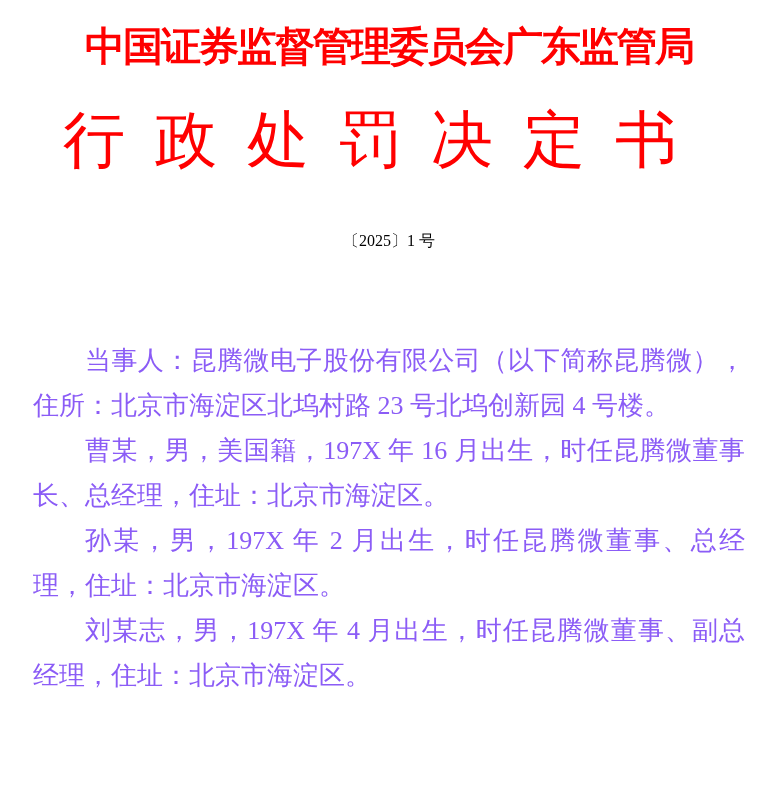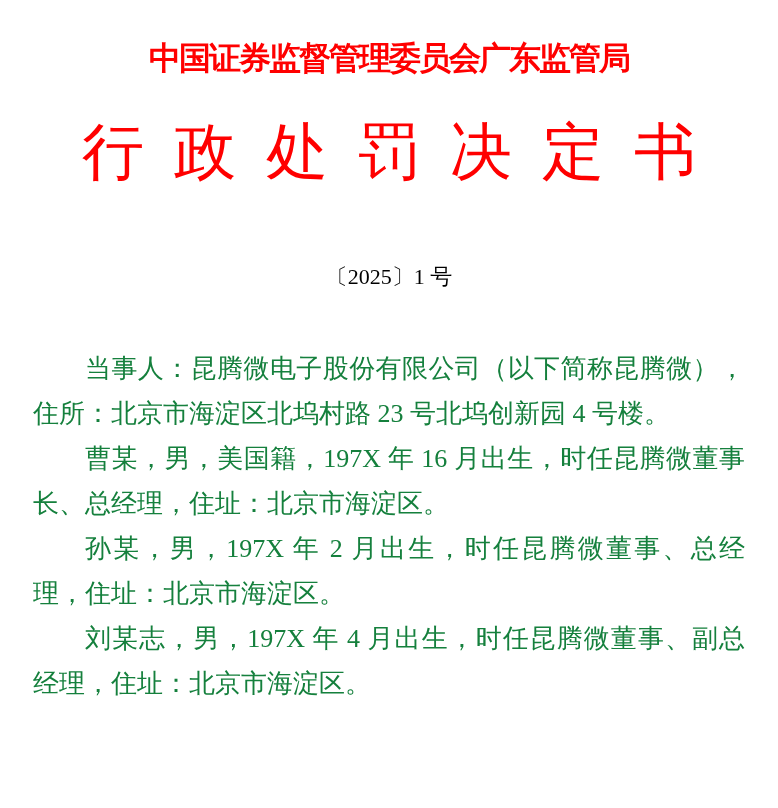--- a/index.html
+++ b/index.html
@@ -17,58 +17,58 @@
   }
 
   .page {
     width: 778px;
     height: 808px;
     padding: 0 33px;
     background: #ffffff;
   }
 
   .agency-header {
-    margin-top: 34px;
+    margin-top: 22px;
     text-align: center;
     color: #ff0000;
     font-family: "Liberation Sans", sans-serif;
     font-weight: bold;
-    font-size: 32px;
+    font-size: 40px;
     line-height: 48px;
     letter-spacing: -2px;
     white-space: nowrap;
   }
 
   .doc-title {
     margin-top: 34px;
-    text-align: center;
+    text-align: left;
     color: #ff0000;
     font-family: "Liberation Serif", serif;
     font-weight: normal;
     font-size: 62px;
     line-height: 72px;
     letter-spacing: 30px;
     padding-left: 30px; 
     white-space: nowrap;
   }
 
   .doc-number {
-    margin-top: 76px;
+    margin-top: 52px;
     text-align: center;
-    font-size: 22px;
+    font-size: 16px;
     line-height: 26px;
     color: #000000;
   }
 
   .body-text {
-    margin-top: 56px;
+    margin-top: 84px;
     font-size: 26px;
     line-height: 45px;
     text-align: justify;
-    color: #15803d;
+    color: #8b5cf6;
   }
 
   .body-text p {
     text-indent: 2em;
     margin: 0;
   }
 </style>
 </head>
 <body>
 

